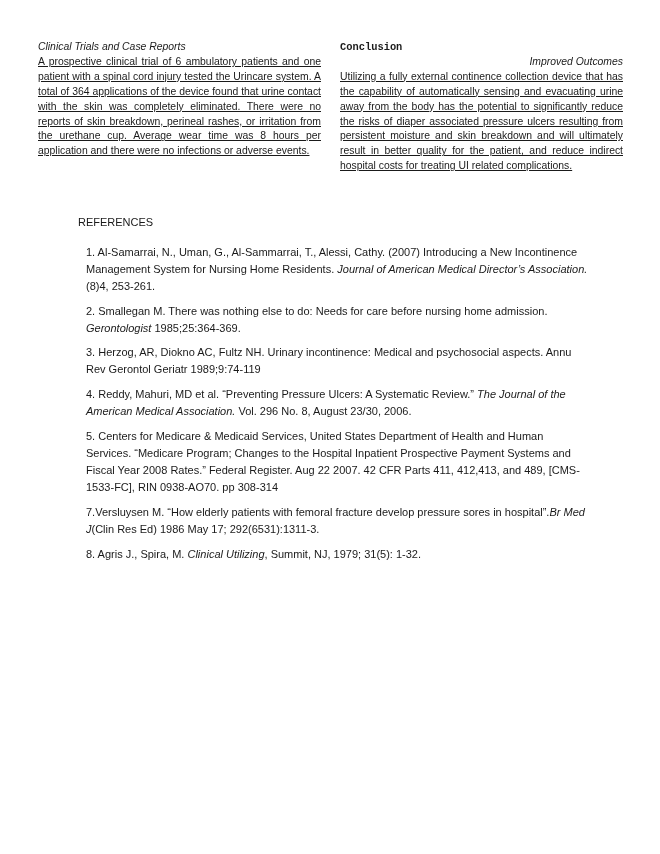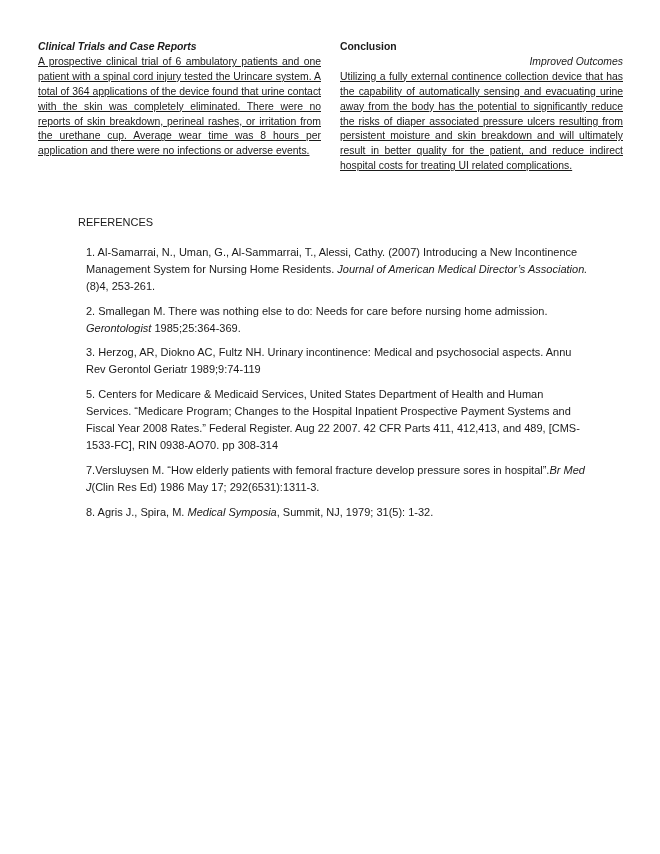--- a/index.html
+++ b/index.html
@@ -2,22 +2,22 @@
 <html><head>
 <meta charset="utf-8">
 <style>
   html, body { margin: 0; padding: 0; background: #ffffff; }
   body { width: 660px; height: 854px; position: relative; overflow: hidden;
          font-family: "Liberation Sans", "DejaVu Sans", sans-serif; color: #1a1a1a; }
   .col { position: absolute; top: 40px; width: 283px; font-size: 10.4px; line-height: 14.9px; }
   .col-left { left: 38px; }
   .col-right { left: 340px; width: 283px; }
   .justify-last { text-align: justify; text-align-last: left; text-decoration: underline; }
-  .h-bi { font-weight: bold; font-style: italic; }
-  .h-b { font-weight: bold; }
+  .h-bi { font-weight: normal; font-style: italic; }
+  .h-b { font-weight: bold; font-family: Liberation Mono, monospace; }
   .sub-i { font-style: italic; text-align: right; }
   .refs { position: absolute; left: 78px; top: 214px; width: 520px; font-size: 11px; line-height: 16.9px; }
   .refs-title { margin-bottom: 13px; }
   .ref-item { margin: 8px; }
   .ital { font-style: italic; }
   .ulink { text-decoration: underline; color: #1a1a1a; }
 </style>
 </head>
 <body>
 
@@ -38,21 +38,24 @@
   <p class="ref-item">
     <span>1. Al-Samarrai, N., Uman, G., Al-Sammarrai, T., Alessi, Cathy. (2007) Introducing a New Incontinence Management System for Nursing Home Residents. </span><span class="ital">Journal of American Medical Director’s Association.</span><span> (8)4, 253-261.</span>
   </p>
   <p class="ref-item">
     <span>2. Smallegan M. There was nothing else to do: Needs for care before nursing home admission. </span><span class="ital">Gerontologist</span><span> 1985;25:364-369.</span>
   </p>
   <p class="ref-item">
     <span>3. Herzog, AR, Diokno AC, Fultz NH.  Urinary incontinence: Medical and psychosocial aspects. Annu Rev Gerontol Geriatr 1989;9:74-119</span>
   </p>
   <p class="ref-item">
+    <span>4. Reddy, Mahuri, MD et al. “Preventing Pressure Ulcers: A Systematic Review.” </span><span class="ital">The Journal of the American Medical Association.</span><span> Vol. 296 No. 8, August 23/30, 2006.</span>
+  </p>
+  <p class="ref-item">
     <span>5. Centers for Medicare &amp; Medicaid Services, United States Department of Health and Human Services. “Medicare Program; Changes to the Hospital Inpatient Prospective Payment Systems and Fiscal Year 2008 Rates.”  Federal Register. Aug 22 2007. 42 CFR Parts 411, 412,413, and 489, [CMS-1533-FC], RIN 0938-AO70. pp 308-314</span>
   </p>
   <p class="ref-item">
     <span>7.Versluysen M. “How elderly patients with femoral fracture develop pressure sores in hospital”.</span><span class="ital">Br Med J</span><span>(Clin Res Ed) 1986 May 17; 292(6531):1311-3.</span>
   </p>
   <p class="ref-item">
-    <span>8. Agris J., Spira, M. </span><span class="ital">Medical Symposia</span><span>, Summit, NJ, 1979; 31(5): 1-32.</span>
+    <span>8. Agris J., Spira, M. </span><span class="ital">Clinical Utilizing</span><span>, Summit, NJ, 1979; 31(5): 1-32.</span>
   </p>
 </div>
 
 </body></html>

